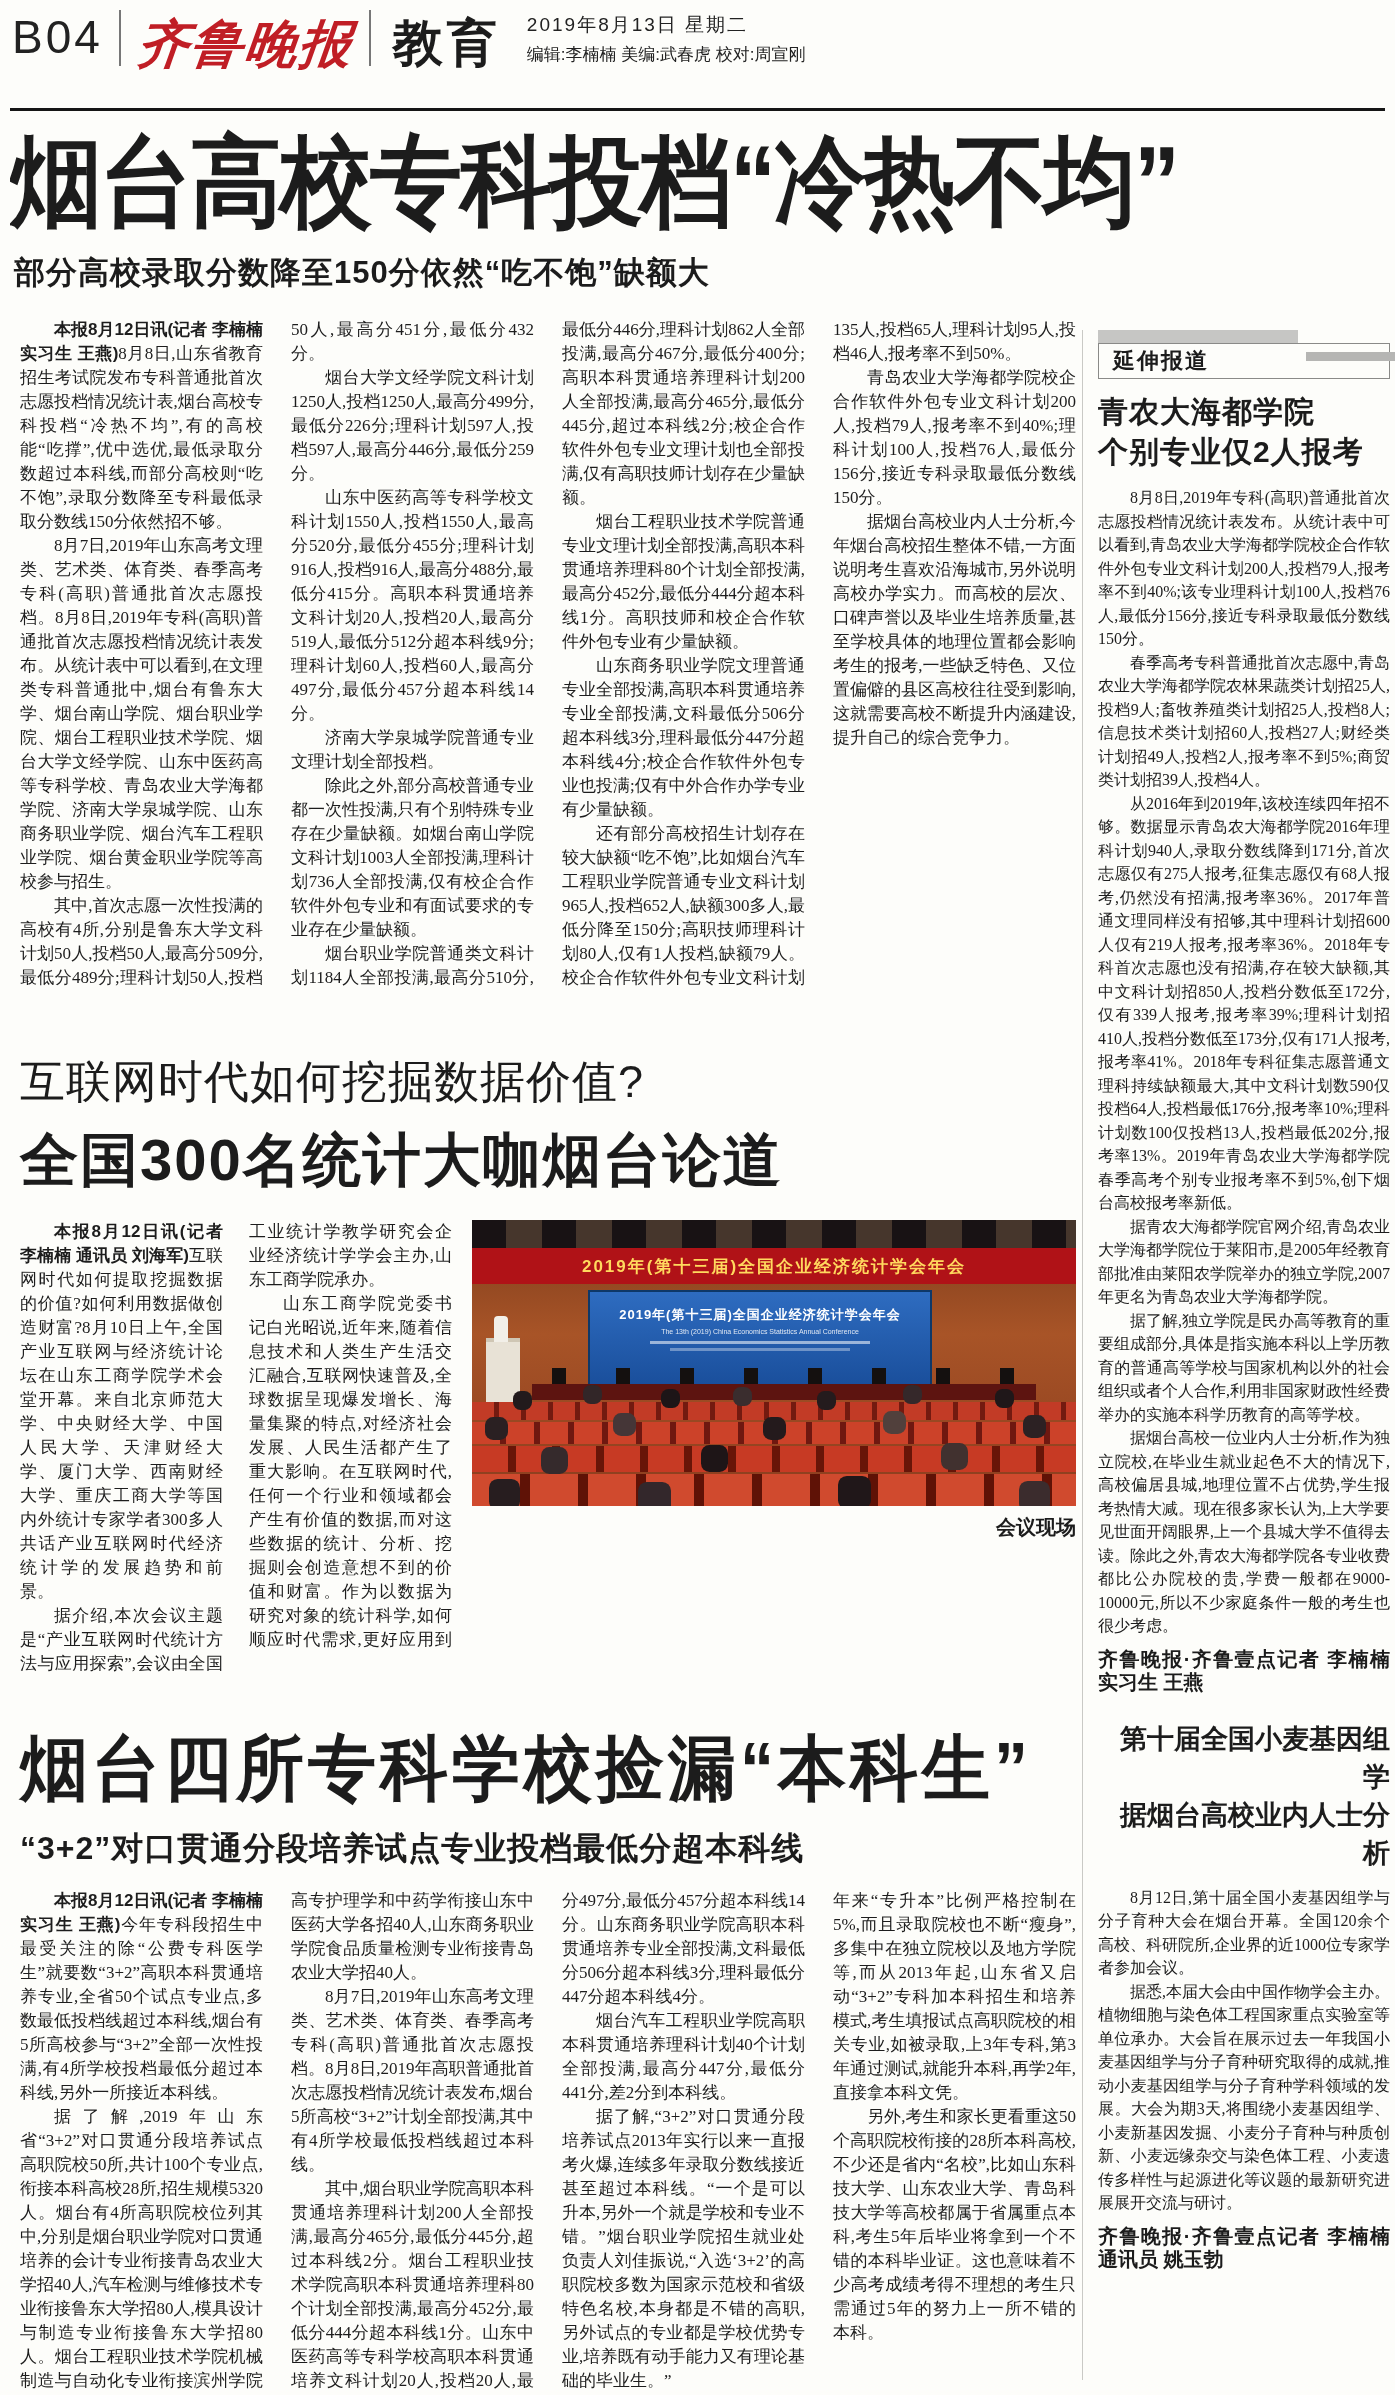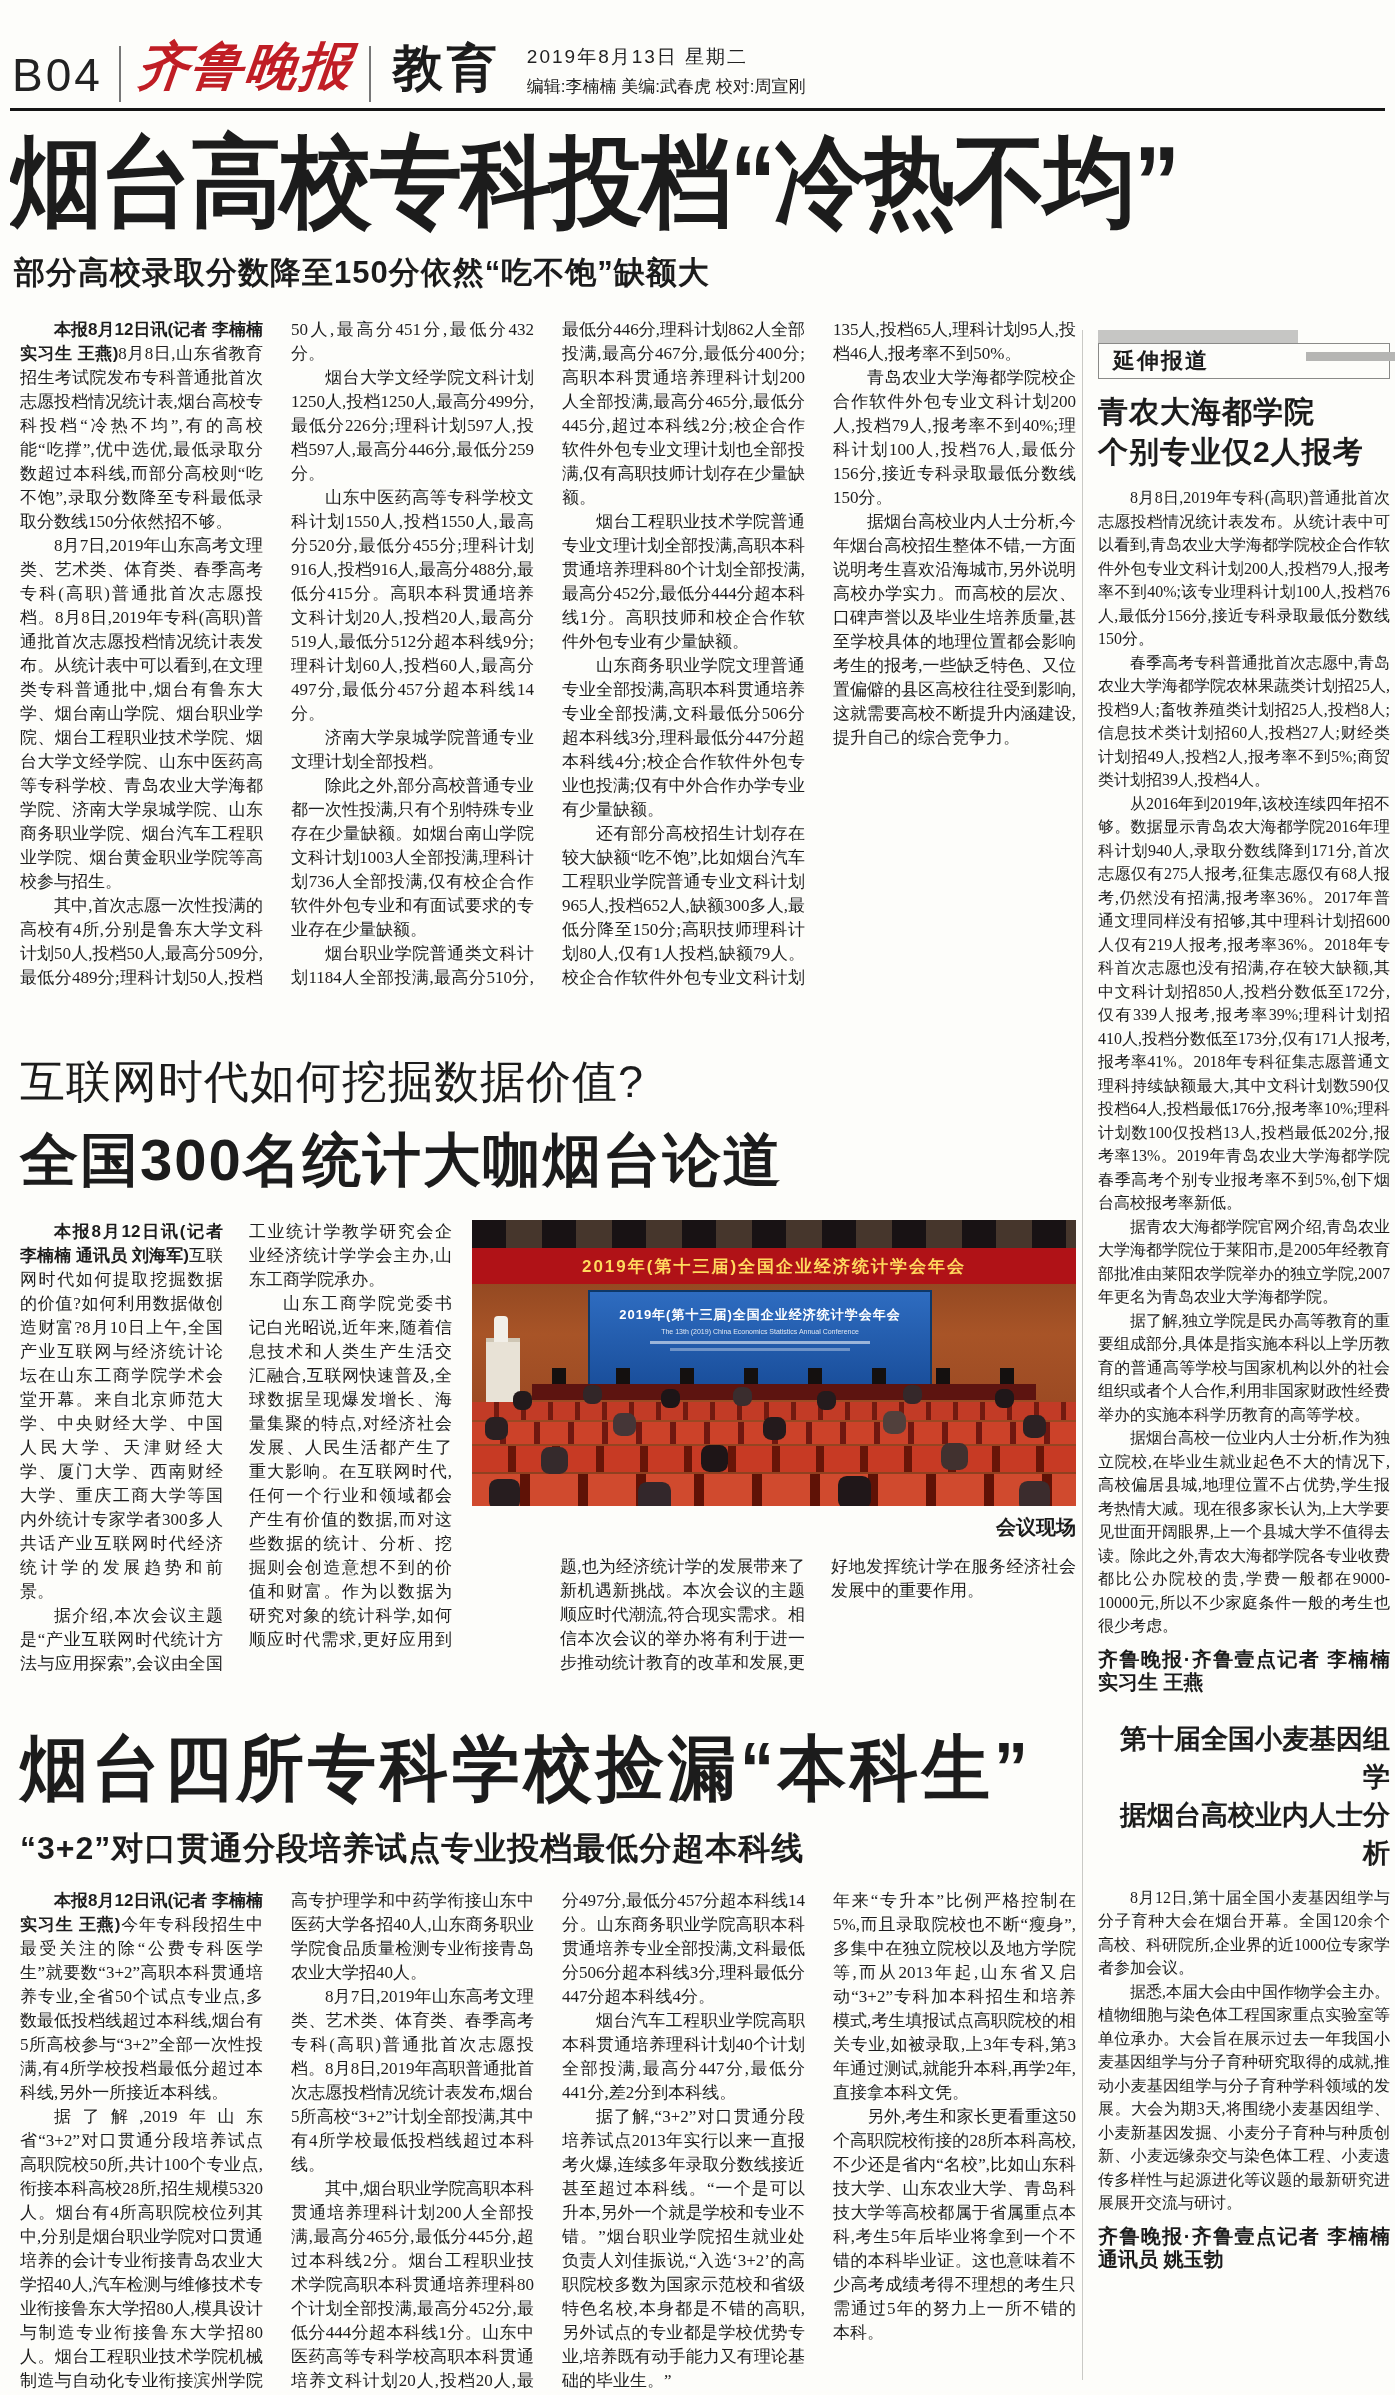--- a/index.html
+++ b/index.html
@@ -1,19 +1,19 @@
 <!DOCTYPE html>
 <html><head>
 <meta charset="utf-8">
 <style>
   html,body{margin:0;padding:0;background:#e8e8e4;}
   .page{position:relative;width:1395px;height:2395px;background:#fdfdfa;color:#1c1c1c;
         font-family:"Liberation Serif","DejaVu Serif",serif;overflow:hidden;margin:0 auto;}
   
-  .header{position:absolute;top:10px;left:12px;right:12px;height:92px;display:flex;align-items:flex-end;}
+  .header{position:absolute;top:10px;left:12px;right:12px;height:92px;display:flex;align-items:flex-start;}
   .pageno{font-family:"Liberation Sans",sans-serif;font-size:46px;letter-spacing:3px;color:#222;}
   .hsep{width:2px;height:56px;background:#777;margin:0 16px;}
   .masthead{font-size:52px;font-weight:bold;color:#c01e25;font-style:italic;
             font-family:"Liberation Serif",serif;transform:skewX(-6deg);letter-spacing:2px;}
   .section{font-family:"Liberation Sans",sans-serif;font-size:50px;font-weight:900;letter-spacing:4px;margin-left:6px;}
   .dateblock{margin-left:26px;font-family:"Liberation Sans",sans-serif;font-size:17px;line-height:30px;color:#222;}
   .dateblock .d1{font-size:19px;letter-spacing:2px;}
   .toprule{position:absolute;top:108px;left:10px;width:1375px;height:3px;background:#151515;}
   
   .h1{position:absolute;top:122px;left:10px;width:1380px;font-family:"Liberation Sans",sans-serif;
@@ -151,23 +151,20 @@
             <div class="ph-stage"></div>
             <div class="ph-podium"></div>
             <div class="ph-speaker"></div>
             <div class="ph-rows r1"></div>
             <div class="ph-rows r2"></div>
             <div class="ph-rows r3"></div>
             <div class="ph-rows r4"></div>
             <div class="ph-heads"></div>
           </div>
           <div class="caption">会议现场</div>
-          <div id="a2-right" class="bodytext">
-            <p style="text-indent:0">题,也为经济统计学的发展带来了新机遇新挑战。本次会议的主题顺应时代潮流,符合现实需求。相信本次会议的举办将有利于进一步推动统计教育的改革和发展,更好地发挥统计学在服务经济社会发展中的重要作用。</p>
-          </div>
         </div>
       </div>
     </div>
 
     <div class="a3">
       <div class="h3">烟台四所专科学校捡漏“本科生”</div>
       <div class="h3sub">“3+2”对口贯通分段培养试点专业投档最低分超本科线</div>
       <div id="a3-body" class="bodytext">
         <p><b>本报8月12日讯(记者 李楠楠 实习生 王燕)</b><span>今年专科段招生中最受关注的除“公费专科医学生”就要数“3+2”高职本科贯通培养专业,全省50个试点专业点,多数最低投档线超过本科线,烟台有5所高校参与“3+2”全部一次性投满,有4所学校投档最低分超过本科线,另外一所接近本科线。</span></p>
         <p>据了解,2019年山东省“3+2”对口贯通分段培养试点高职院校50所,共计100个专业点,衔接本科高校28所,招生规模5320人。烟台有4所高职院校位列其中,分别是烟台职业学院对口贯通培养的会计专业衔接青岛农业大学招40人,汽车检测与维修技术专业衔接鲁东大学招80人,模具设计与制造专业衔接鲁东大学招80人。烟台工程职业技术学院机械制造与自动化专业衔接滨州学院招40人,机电一体化专业衔接烟台大学招40人。山东中医药</p>

